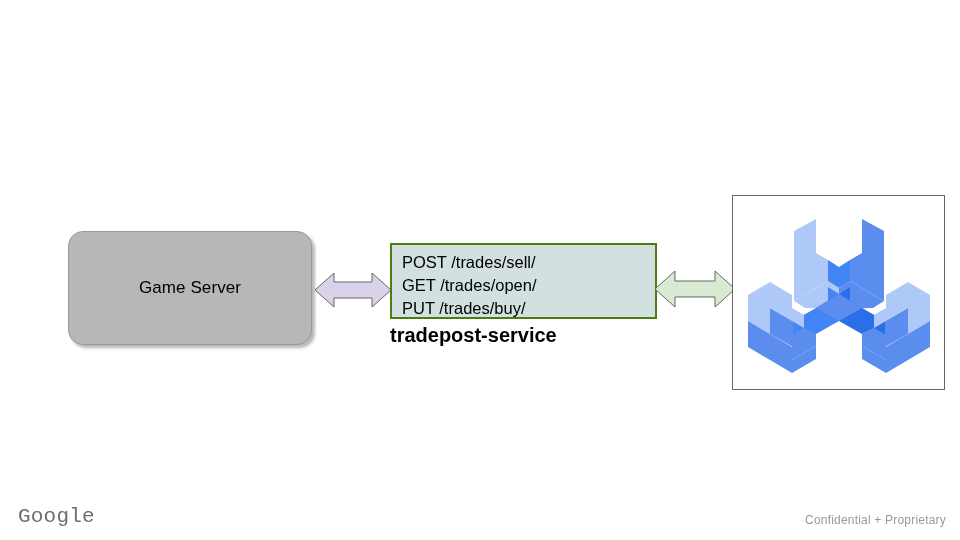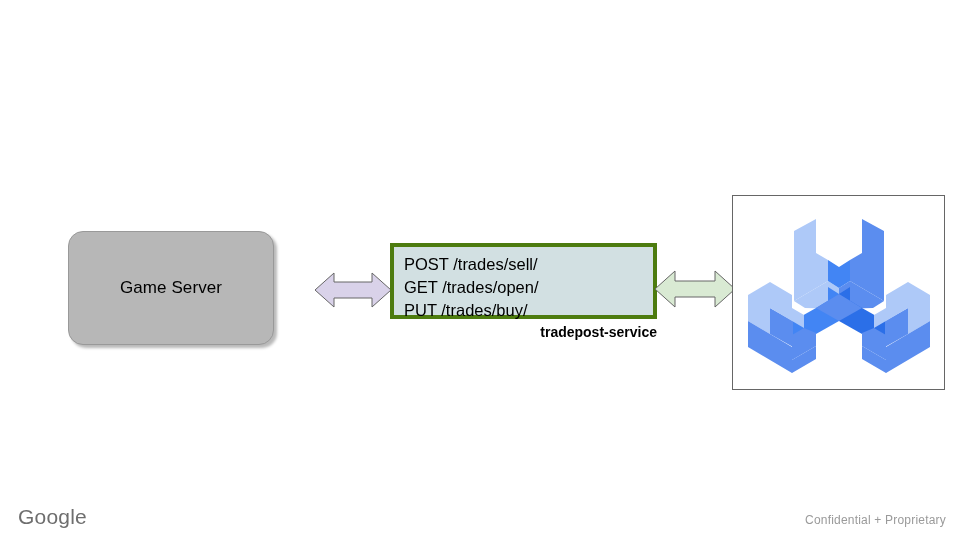--- a/index.html
+++ b/index.html
@@ -20,21 +20,21 @@
     position: absolute;
     inset: 0;
     background: #ffffff;
   }
 
   
   .game-server-box {
     position: absolute;
     left: 68px;
     top: 231px;
-    width: 206px;
+    width: 244px;
     height: 114px;
     background: #b7b7b7;
     border: 1px solid #999999;
     border-radius: 15px;
     box-shadow: 3px 3px 3px rgba(0,0,0,0.28);
     display: flex;
     align-items: center;
     justify-content: center;
     box-sizing: border-box;
   }
@@ -46,37 +46,37 @@
   }
 
   
   .service-box {
     position: absolute;
     left: 390px;
     top: 243px;
     width: 267px;
     height: 76px;
     background: #d2e0e2;
-    border: 4px solid #4d7c0f;
+    border: 2px solid #4d7c0f;
     box-sizing: border-box;
     padding: 6px 0 1px 10px;
   }
   .service-line {
     font-size: 16.5px;
     line-height: 23px;
     color: #000000;
     white-space: nowrap;
   }
   .service-caption {
     position: absolute;
     left: 390px;
     top: 324px;
     width: 267px;
-    text-align: right;
-    font-size: 14px;
+    text-align: left;
+    font-size: 20px;
     font-weight: bold;
     color: #000000;
     white-space: nowrap;
   }
 
   
   .arrow {
     position: absolute;
   }
 
@@ -98,21 +98,21 @@
   .logo-frame svg { display: block; }
 
   
   .google-wordmark {
     position: absolute;
     left: 18px;
     top: 505px;
     font-size: 21px;
     color: #6e6e6e;
     letter-spacing: 0.2px;
-    font-family: Liberation Sans, sans-serif;
+    font-family: Liberation Mono, monospace;
   }
   .footer-note {
     position: absolute;
     right: 14px;
     top: 513px;
     font-size: 12px;
     color: #9a9a9a;
     letter-spacing: 0.2px;
     white-space: nowrap;
   }

